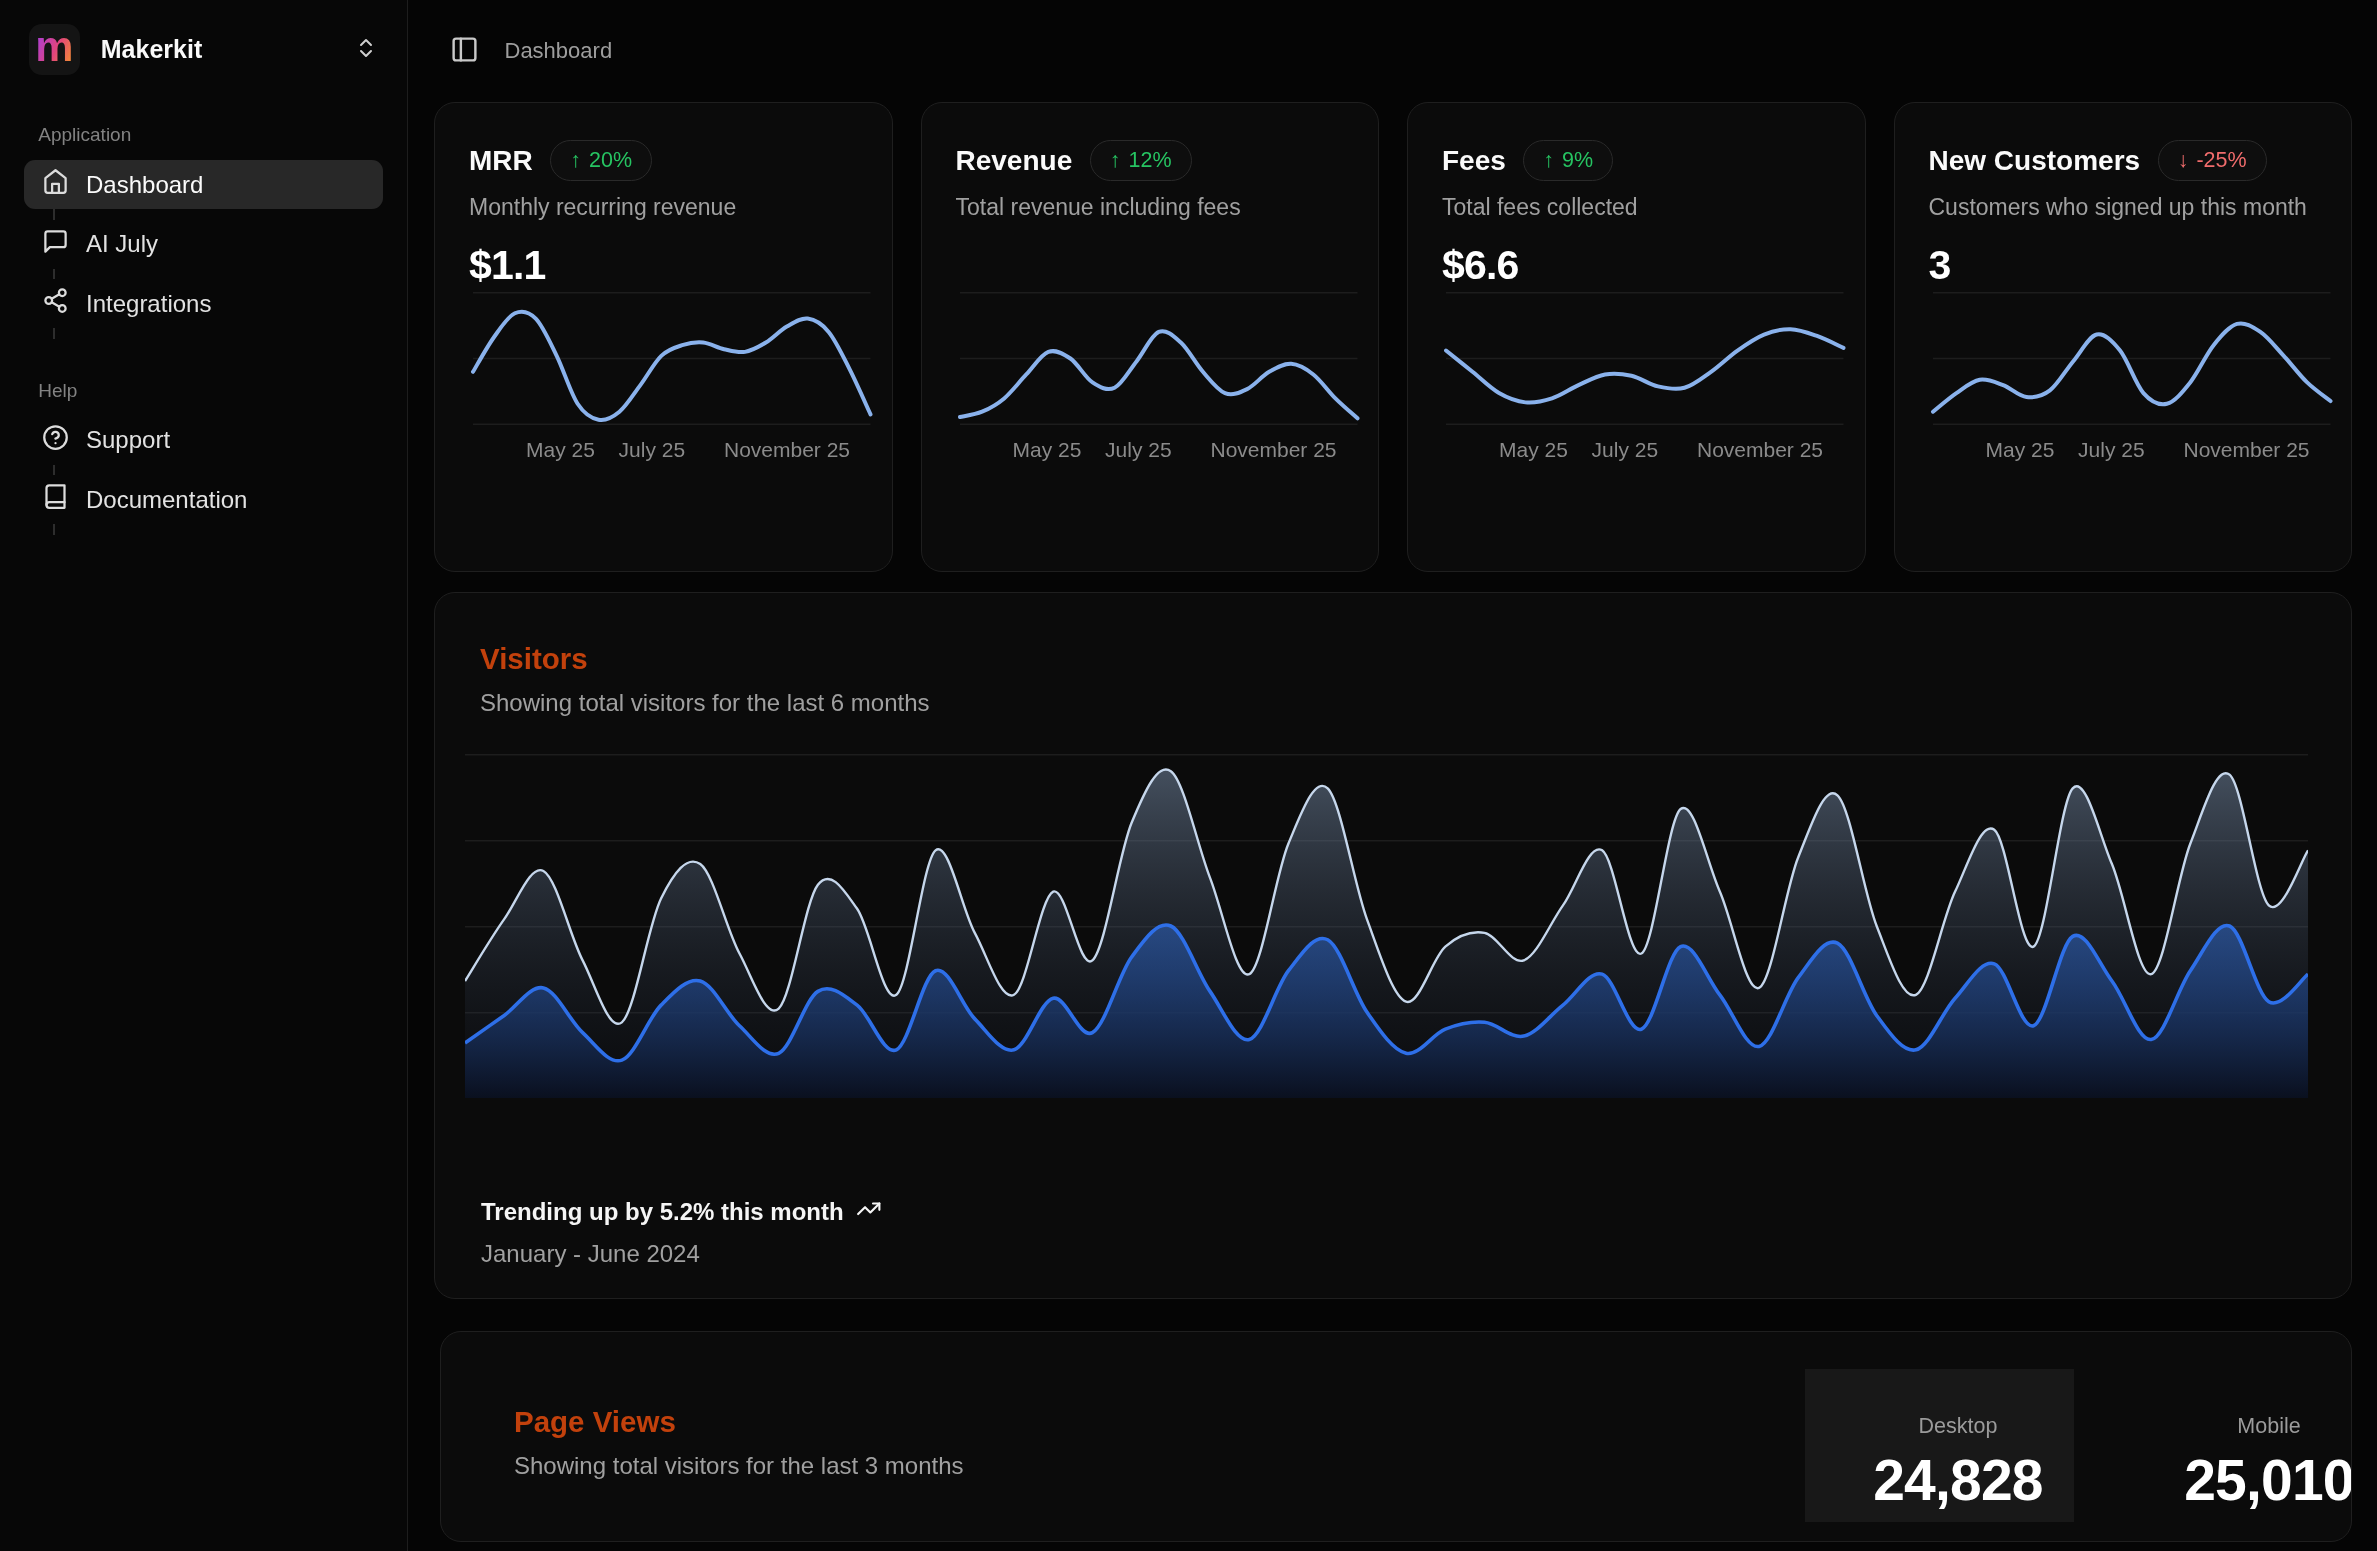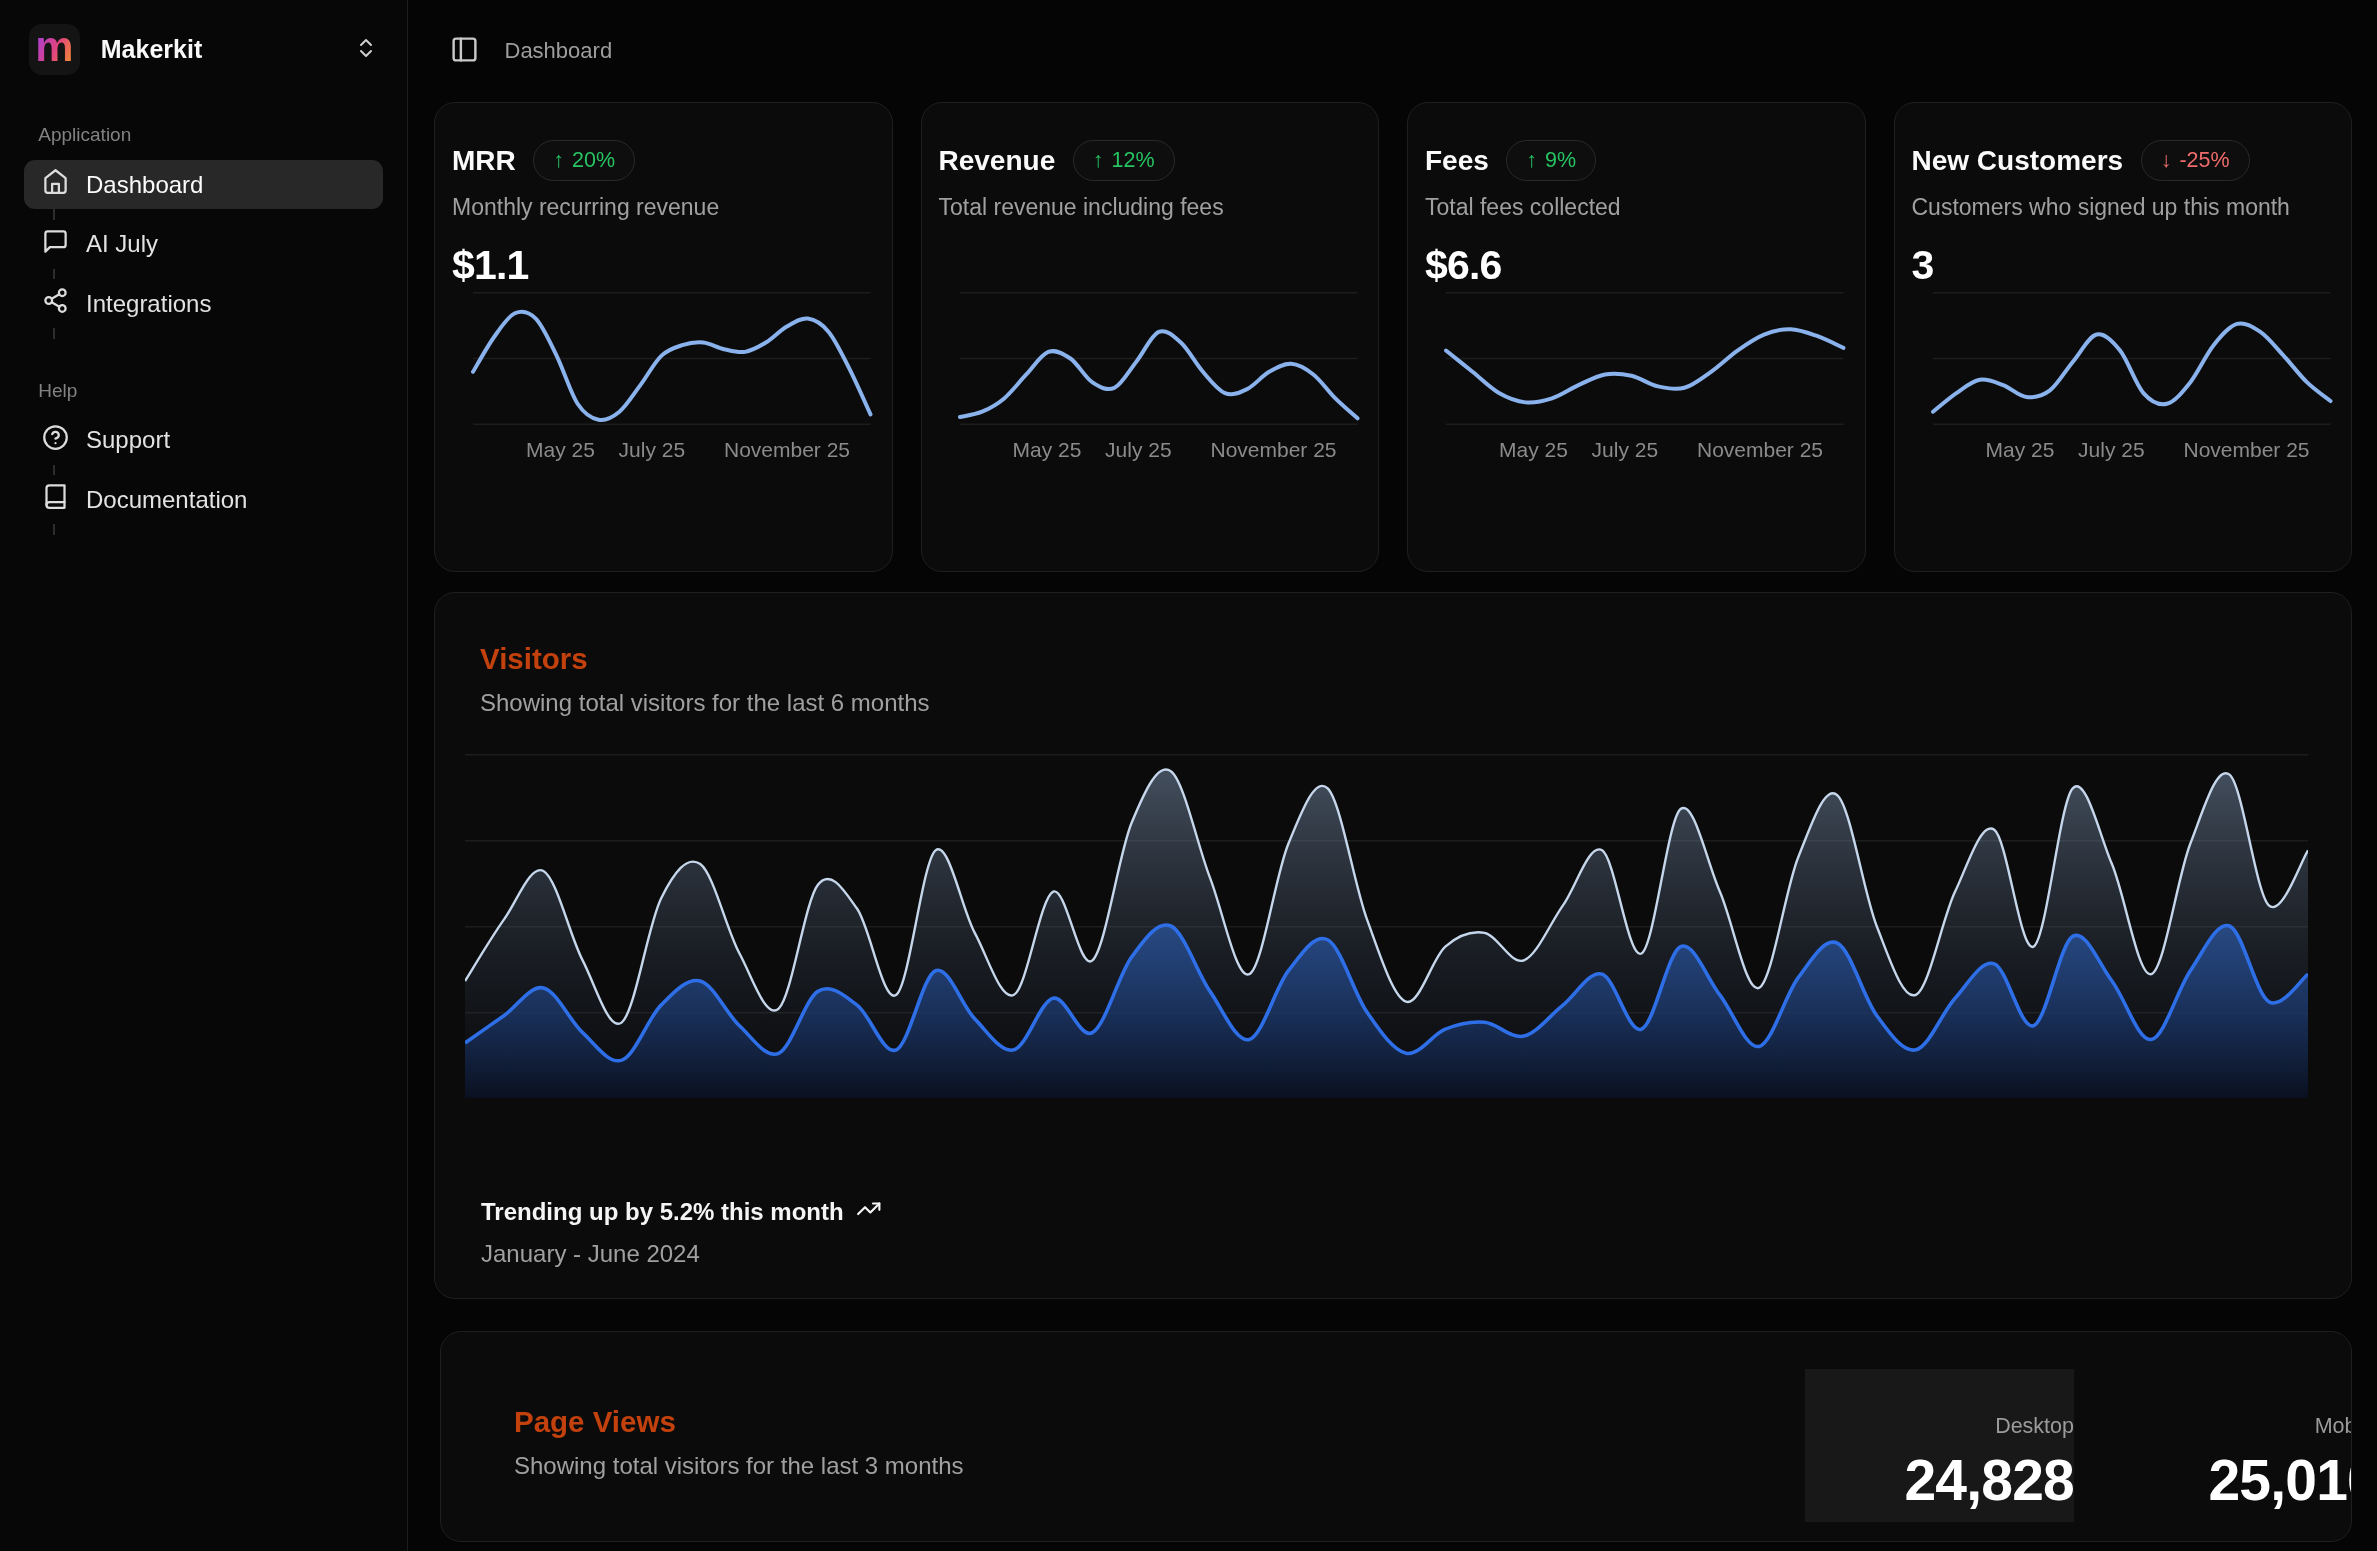--- a/index.html
+++ b/index.html
@@ -30,21 +30,21 @@
 
   
   .main { flex:1; padding:0 25px 0 26px; }
   .topbar { height:102px; display:flex; align-items:center; gap:25.5px; padding-left:16px; }
   .topbar .toggle { background:none; border:none; color:#c9c9c9; cursor:pointer;
     display:flex; align-items:center; }
   .breadcrumb { font-size:22px; color:#9e9e9e; }
 
   .stats-row { display:grid; grid-template-columns:repeat(4,1fr); gap:28px; height:470px; }
   .stat-card { position:relative; background:#0b0b0b; border:1.6px solid #1f1f1f;
-    border-radius:21px; padding:37px 17px; overflow:hidden; }
+    border-radius:21px; padding:37px 34px; overflow:hidden; }
   .stat-head { display:flex; align-items:center; gap:17.5px; }
   .stat-title { font-size:28px; font-weight:600; color:#fafafa; }
   .badge { display:inline-flex; align-items:center; gap:8px; height:41px; padding:0 19px;
     border:1.6px solid #2a2a2a; background:#0e0e0e; border-radius:22px; font-size:21.5px; font-weight:500; }
   .badge.up   { color:#26c462; }
   .badge.down { color:#f06c6c; }
   .stat-sub { margin-top:12.8px; font-size:23px; color:#a0a0a0; }
   .stat-value { margin-top:21px; font-size:41px; font-weight:700; color:#fff; letter-spacing:-0.8px; }
   .spark-wrap { position:absolute; left:38px; right:21px; top:189px; height:133px; }
   .spark-wrap svg { overflow:visible; display:block; }
@@ -58,21 +58,21 @@
   .card-sub { margin-top:12.8px; font-size:24px; color:#a0a0a0; }
   .big-chart { position:absolute; left:30px; top:161px; width:1843px; height:344px; }
   .visitors-footer { position:absolute; left:46px; top:603px; }
   .vf-bold { display:flex; align-items:center; gap:12.8px; font-size:24px; font-weight:600; color:#f5f5f5; }
   .vf-bold svg { color:#f5f5f5; }
   .vf-sub { margin-top:12.8px; font-size:24px; color:#a0a0a0; }
 
   .pageviews-card { position:relative; margin-top:32px; height:211px; background:#0b0b0b;
     border:1.6px solid #1f1f1f; border-radius:21px; overflow:hidden;margin-left:6px; }
   .pv-text { position:absolute; left:73px; top:73px; }
-  .pv-stat { position:absolute; top:37px; height:153px; padding:35px 0 0 37px; text-align:right;
+  .pv-stat { position:absolute; top:37px; height:153px; padding:35px 0 0 37px; text-align:center;
     background:transparent; border:none; cursor:pointer; font-family:inherit; }
   .pv-stat.highlight { background:#181818; }
   .pv-stat-0 { left:1364px; width:269px; }
   .pv-stat-1 { left:1682px; width:255px; }
   .pv-label { font-size:21.5px; color:#9b9b9b; }
   .pv-value { margin-top:8px; font-size:57px; font-weight:700; color:#fff; letter-spacing:-0.8px; }
 </style>
 </head>
 <body>
 

